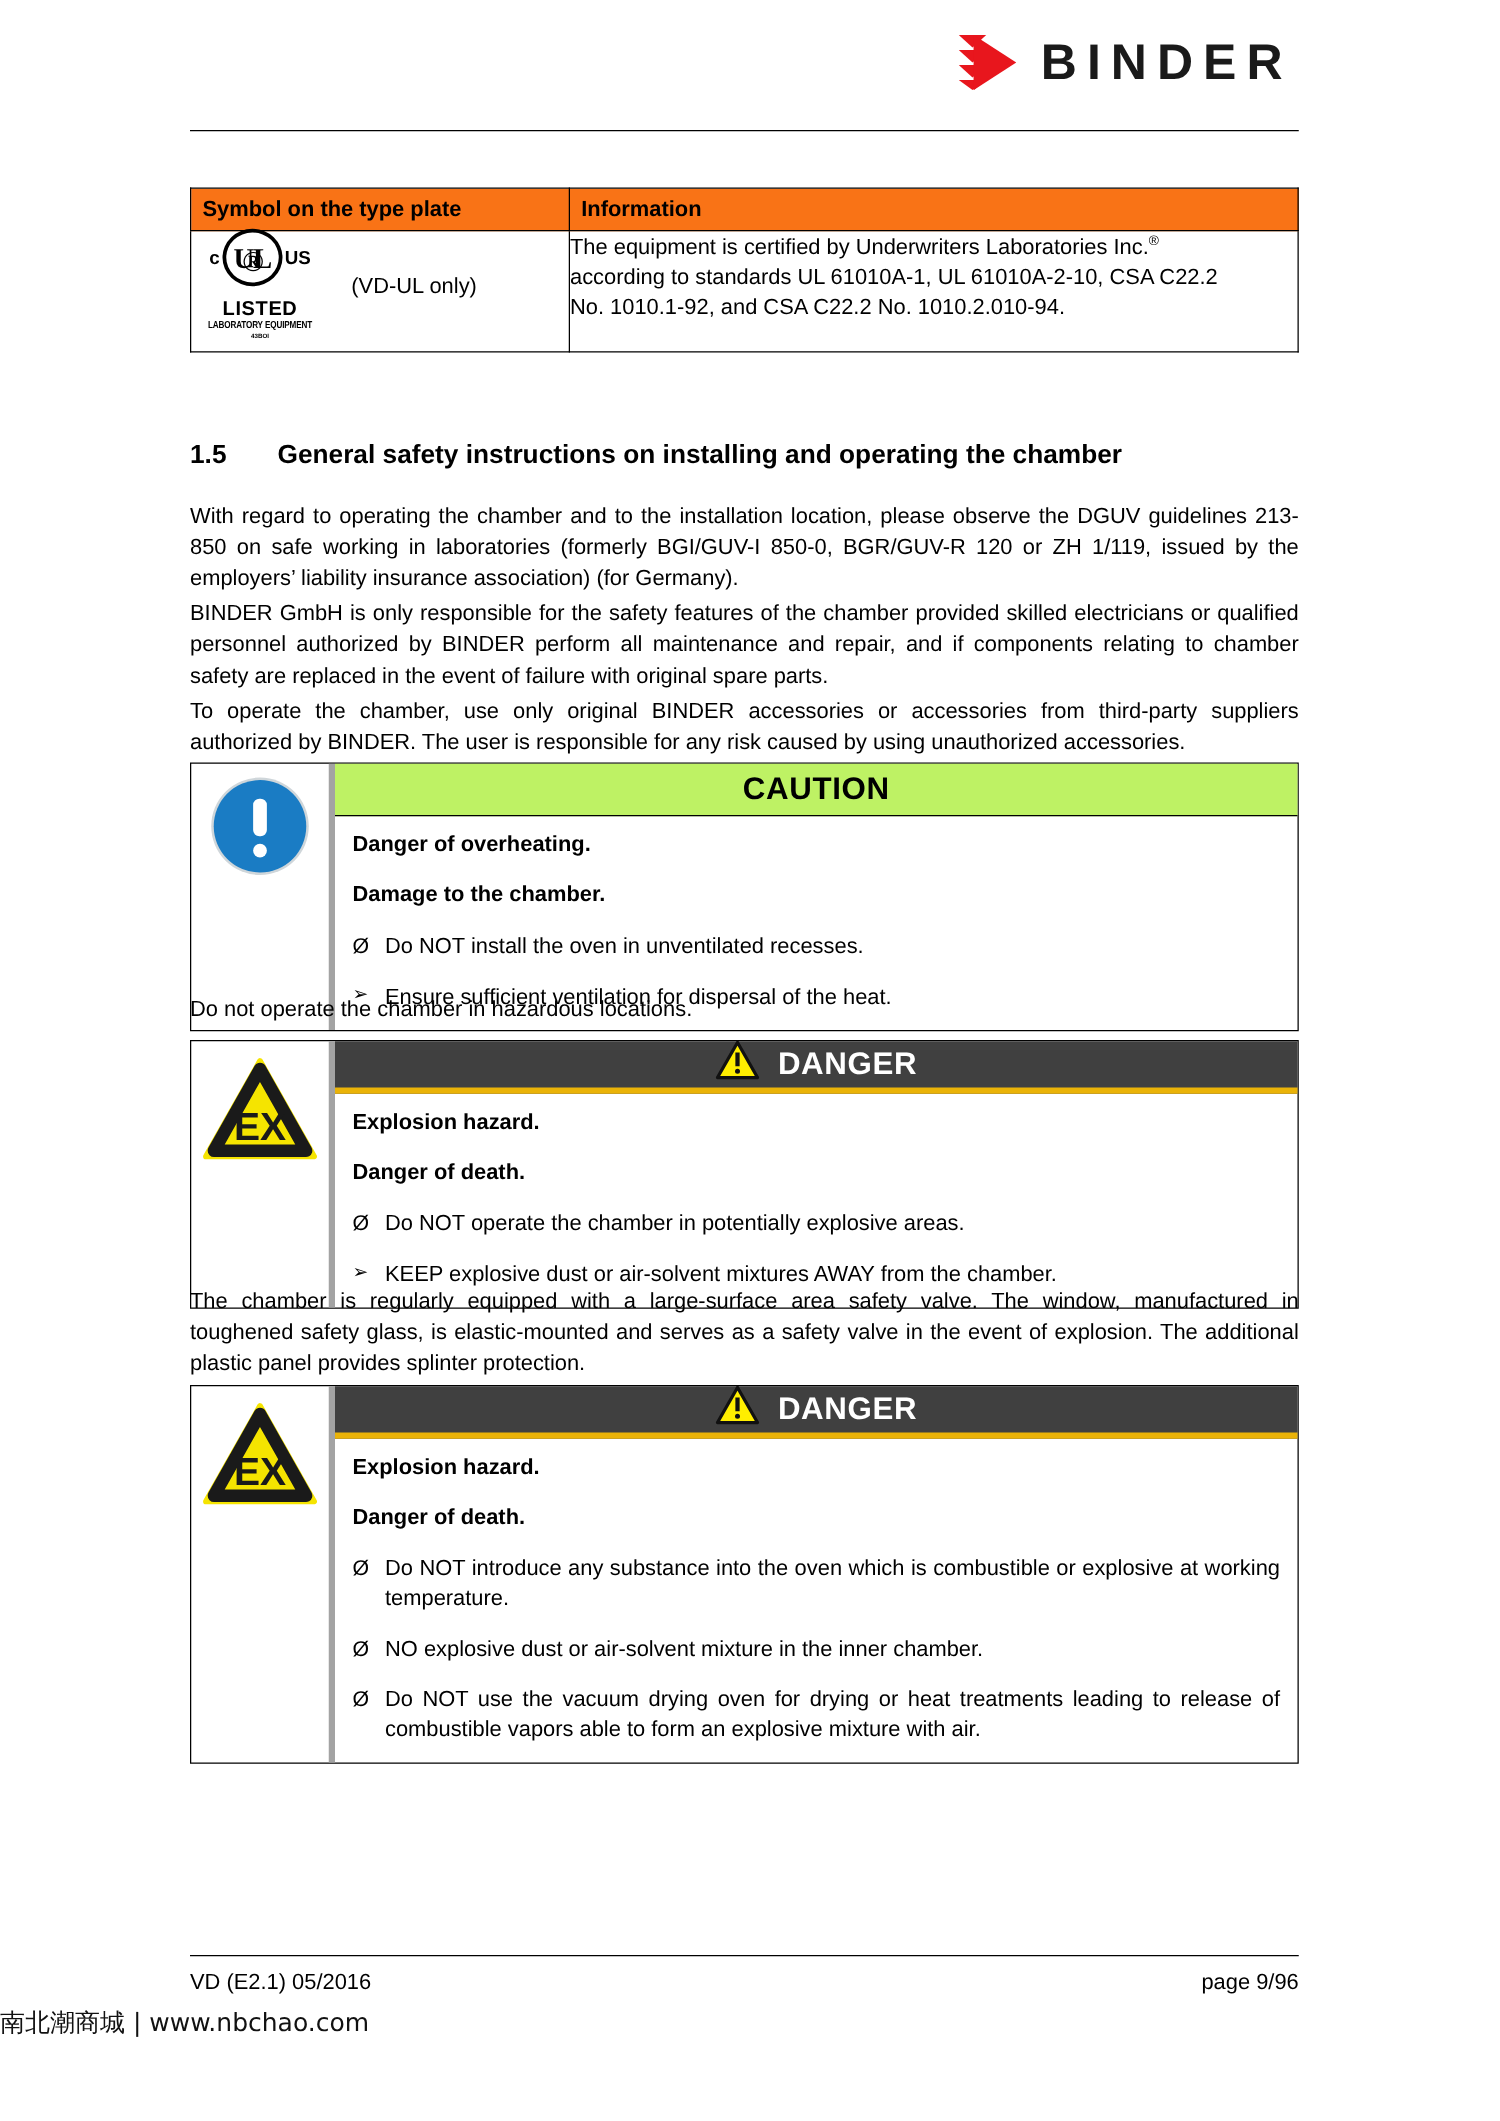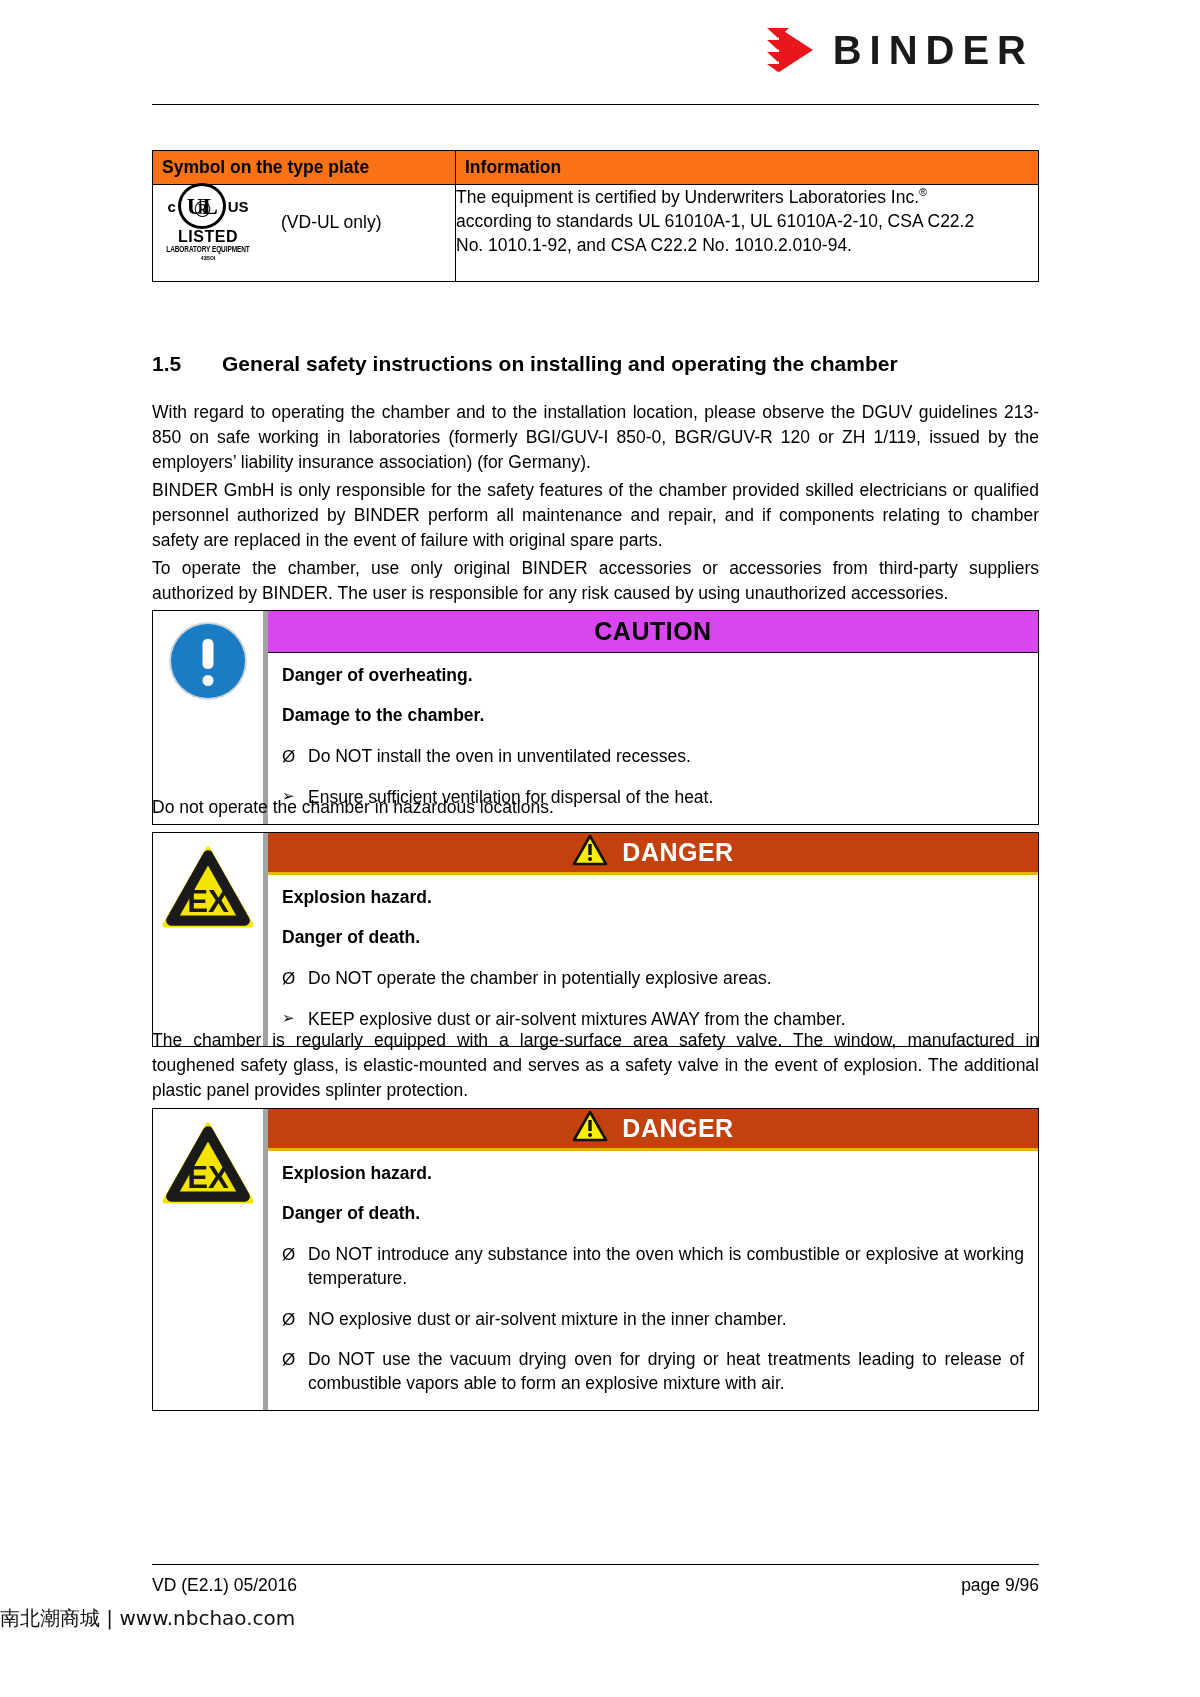--- a/index.html
+++ b/index.html
@@ -134,21 +134,21 @@
   .ul-reg {
     position: absolute;
     font-size: 6px;
     left: 13px;
     bottom: 5px;
   }
   .ul-listed {
     font-size: 16px;
     font-weight: bold;
     letter-spacing: 0.5px;
-    margin-top: 2px;
+    margin-top: 13px;
   }
   .ul-sub {
     font-size: 6.5px;
     font-weight: bold;
     letter-spacing: -0.1px;
     margin-top: 2px;
     transform: scaleY(1.25);
   }
   .ul-sub2 {
     font-size: 5px;
@@ -209,29 +209,29 @@
     display: flex;
     align-items: center;
     justify-content: center;
     font-size: 25px;
     font-weight: bold;
     letter-spacing: 0.5px;
     box-sizing: border-box;
     gap: 14px;
   }
   .alert-bar.caution {
-    background: #d946ef;
+    background: #bef264;
     color: #000;
     border-bottom: 1px solid #000;
     align-items: center;
   }
   .alert-bar.danger {
-    background: #c2410c;
+    background: #404040;
     color: #ffffff;
-    border-bottom: 3px solid #eab308;
+    border-bottom: 5px solid #eab308;
   }
   .alert-content { padding: 12px 14px 14px 14px; }
   .alert-lead {
     font-size: 17.5px;
     font-weight: bold;
     margin-bottom: 19px;
   }
   .alert-item {
     font-size: 17.5px;
     line-height: 1.36;

